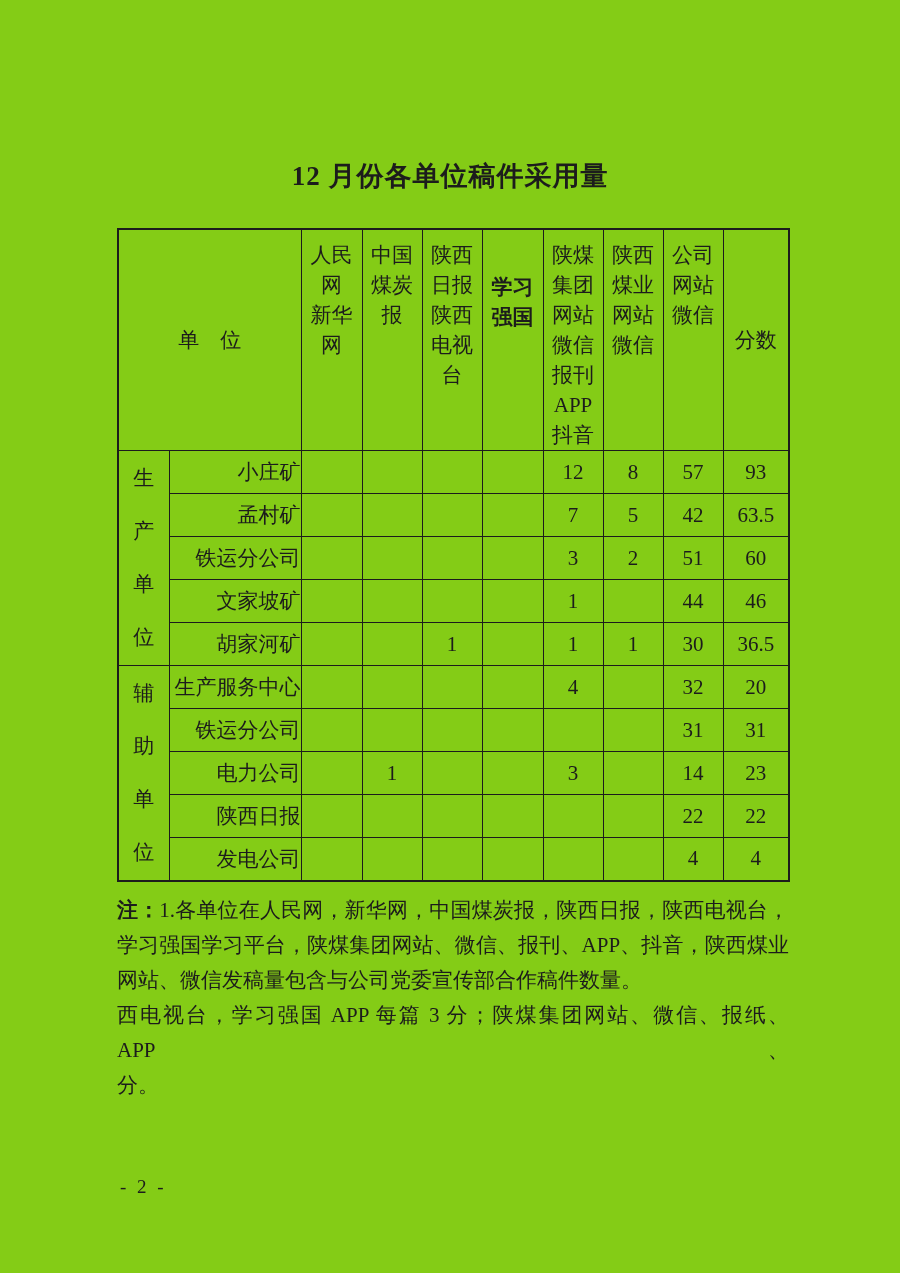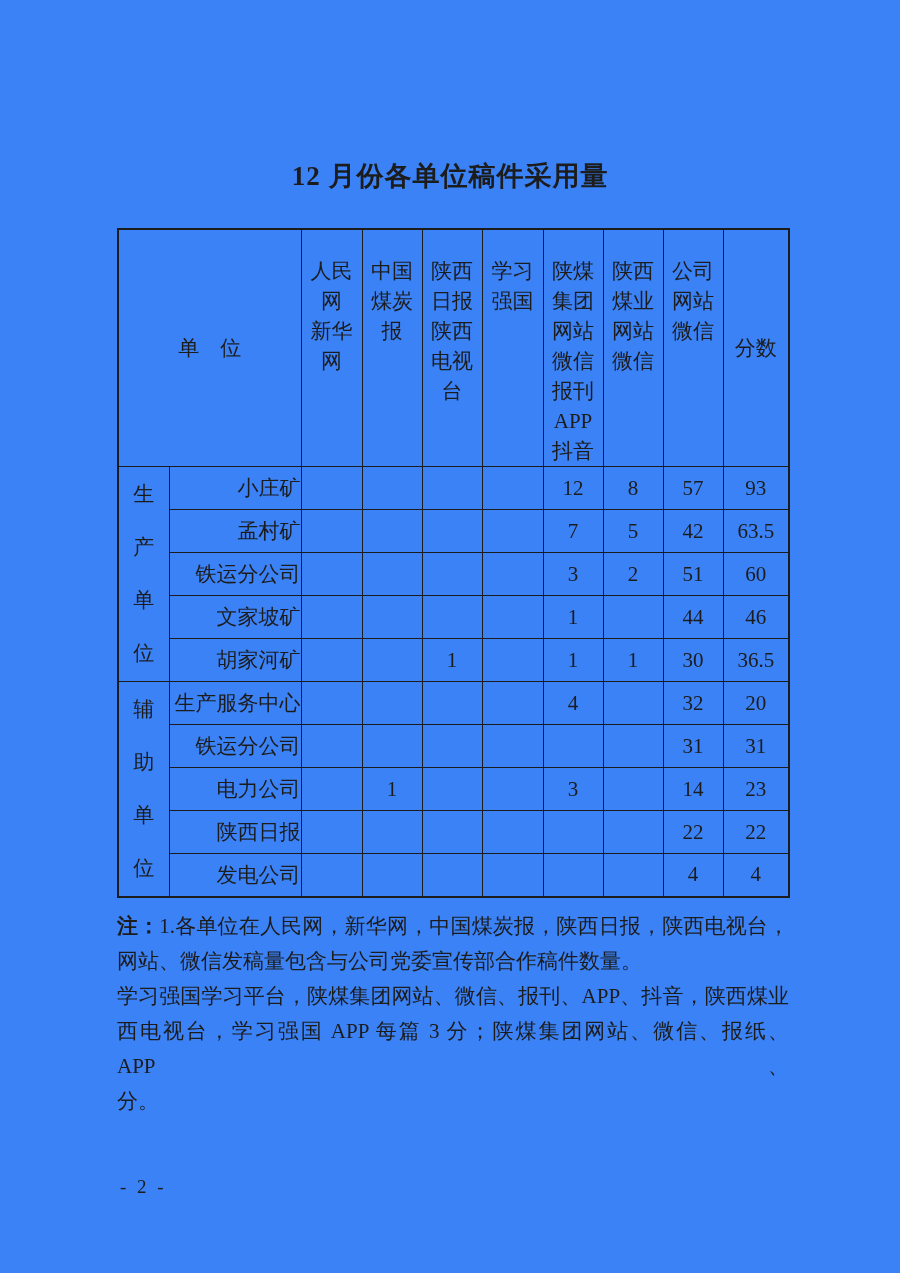--- a/index.html
+++ b/index.html
@@ -1,21 +1,21 @@
 <!DOCTYPE html>
 <html><head>
 <meta charset="utf-8">
 <style>
   html, body { margin: 0; padding: 0; background: #ffffff; }
   .page {
     position: relative;
     width: 900px;
     height: 1273px;
     margin: 0 auto;
-    background: #3b82f6;
+    background: #84cc16;
     color: #1c1c1c;
     font-family: "Liberation Serif", "DejaVu Serif", serif;
     box-sizing: border-box;
     padding-top: 158px;
     overflow: hidden;
   }
   .doc-title {
     margin: 0;
     text-align: center;
     font-size: 27px;
@@ -34,22 +34,22 @@
     padding: 0;
     text-align: center;
     font-weight: normal;
     font-size: 21px;
     color: #1c1c1c;
     overflow: hidden;
   }
   tr.head-row { height: 216px; }
   tr.body-row { height: 43px; }
   .pre { white-space: pre-line; }
-  th.colhead { vertical-align: top; padding-top: 26px; line-height: 30px; }
-  th.pad-mid { padding-top: 26px; }
+  th.colhead { vertical-align: top; padding-top: 10px; line-height: 30px; }
+  th.pad-mid { padding-top: 42px; font-weight: bold; }
   th.corner, th.score-head { vertical-align: middle; line-height: 30px; margin-left: 45px; }
   td.group { vertical-align: middle; line-height: 53px; }
   td.unit { vertical-align: middle; text-align: right; }
   td.num { vertical-align: middle; }
   .notes {
     width: 672px;
     margin: 11px 0 0 117px;
     font-size: 21px;
     line-height: 35px;
   }
@@ -236,21 +236,21 @@
         <td class="num"></td>
         <td class="num"></td>
         <td class="num">4</td>
         <td class="num">4</td>
       </tr>
     </tbody>
   </table>
 
   <div class="notes">
     <div class="note-line jfull"><span class="note-label">注：</span><span>1.各单位在人民网，新华网，中国煤炭报，陕西日报，陕西电视台，</span></div>
+    <div class="note-line jfull">学习强国学习平台，陕煤集团网站、微信、报刊、APP、抖音，陕西煤业</div>
     <div class="note-line">网站、微信发稿量包含与公司党委宣传部合作稿件数量。</div>
-    <div class="note-line jfull">学习强国学习平台，陕煤集团网站、微信、报刊、APP、抖音，陕西煤业</div>
     <div class="note-line jfull">西电视台，学习强国 APP 每篇 3 分；陕煤集团网站、微信、报纸、APP、</div>
     <div class="note-line">分。</div>
   </div>
 
   <div class="pagenum">- 2 -</div>
 
 </div>
 
 </body></html>

